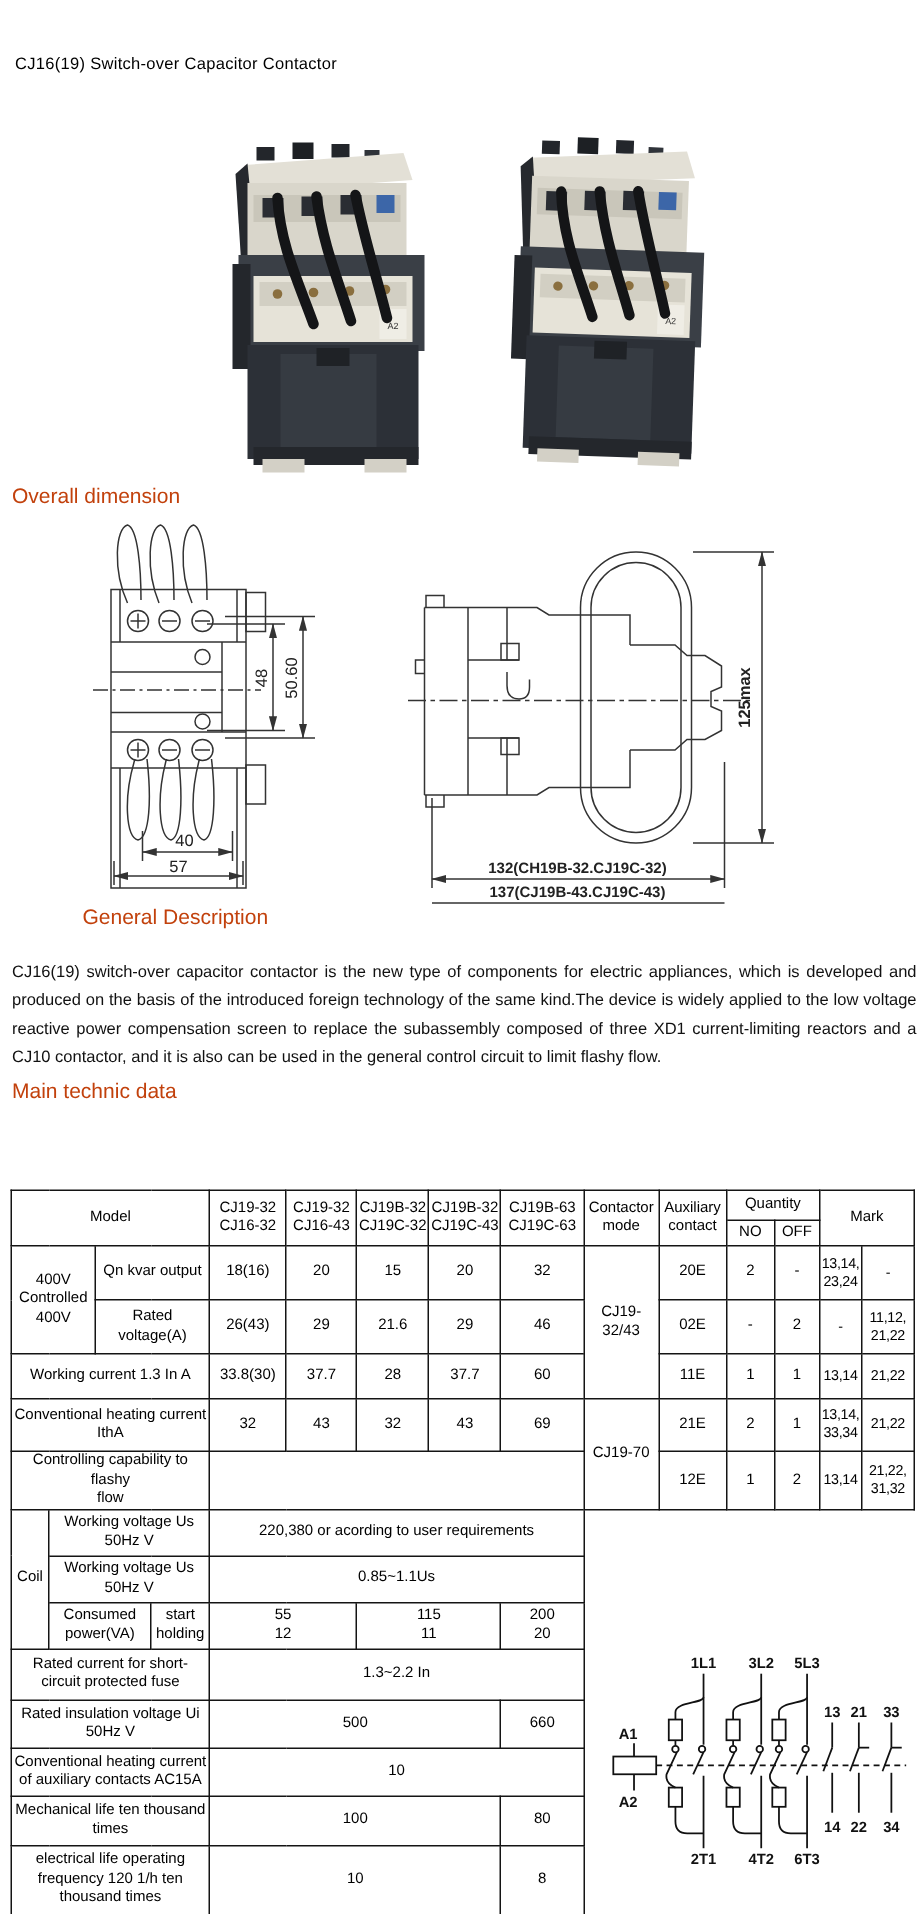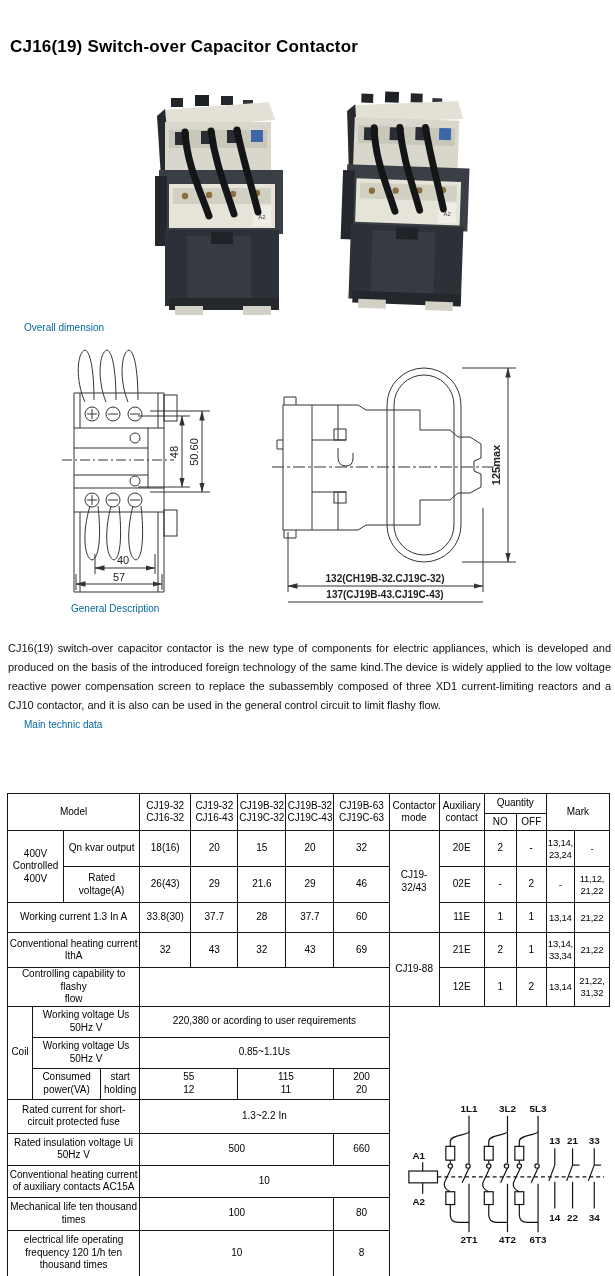--- a/index.html
+++ b/index.html
@@ -1,21 +1,21 @@
 <!DOCTYPE html>
 <html><head>
 <meta charset="utf-8">
 <style>
   html,body{margin:0;padding:0;}
   body{
     width:615px;height:1276px;position:relative;background:#ffffff;
     font-family:"Liberation Sans",sans-serif;color:#000;overflow:hidden;
   }
-  #page-title{position:absolute;left:10px;top:26px;font-size:17px;font-weight:bold;letter-spacing:.2px;margin-top:11px;}
-  .sec-heading{position:absolute;left:24px;font-size:10px;color:#0369a1;}
+  #page-title{position:absolute;left:10px;top:26px;font-size:11px;font-weight:normal;letter-spacing:.2px;margin-top:11px;}
+  .sec-heading{position:absolute;left:8px;font-size:14px;color:#c2410c;}
   #dim-heading{top:322px;}
   #desc-heading{top:603px;margin-left:47px;}
   #tech-heading{top:719px;}
   #photo1{position:absolute;left:150px;top:92px;width:152px;height:230px;}
   #photo2{position:absolute;left:338px;top:84px;width:148px;height:238px;}
   #dim-svg{position:absolute;left:0;top:340px;width:615px;height:270px;}
   #desc-text{
     position:absolute;left:8px;top:628px;width:603px;
     font-size:11px;line-height:19px;text-align:justify;color:#111;
   }
@@ -302,21 +302,21 @@
     <td class="mk">21,22</td>
   </tr>
   <tr style="height:35px">
     <td colspan="4">Conventional heating current
 IthA</td>
     <td>32</td>
     <td>43</td>
     <td>32</td>
     <td>43</td>
     <td>69</td>
-    <td rowspan="2">CJ19-88</td>
+    <td rowspan="2">CJ19-70</td>
     <td>21E</td>
     <td>2</td>
     <td>1</td>
     <td class="mk">13,14,
 33,34</td>
     <td class="mk">21,22</td>
   </tr>
   <tr style="height:32px">
     <td colspan="4">Controlling capability to flashy
 flow</td>

